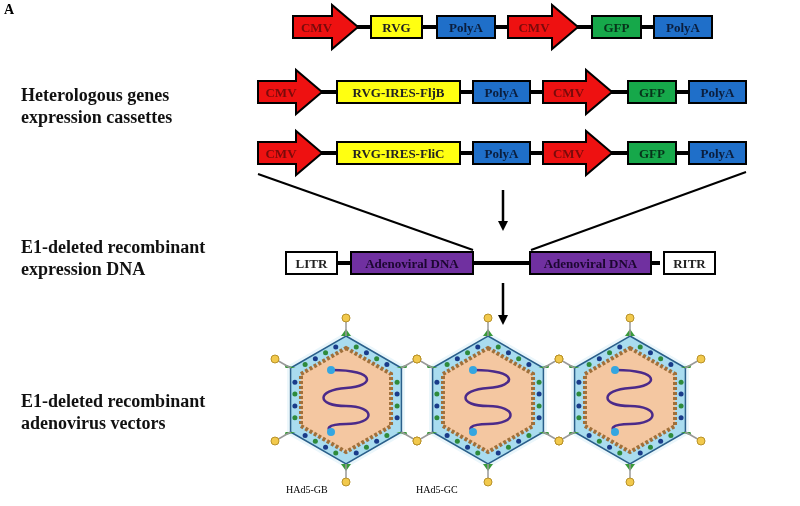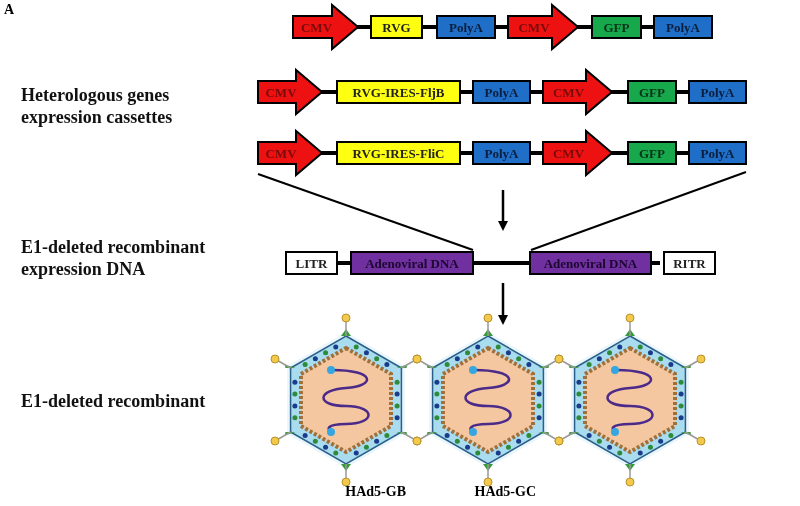--- a/index.html
+++ b/index.html
@@ -1,37 +1,38 @@
 <!DOCTYPE html>
 <html><head>
 <meta charset="utf-8">
 <style>
   html, body { margin:0; padding:0; background:#ffffff; }
   body { width:800px; height:506px; position:relative; overflow:hidden; font-family:"Liberation Serif", serif; }
   .lbl { position:absolute; font-weight:bold; font-size:18px; line-height:22px; color:#111; }
   .panel { position:absolute; left:4px; top:2px; font-weight:bold; font-size:14px; }
   svg { position:absolute; left:0; top:0; }
   svg text { font-family:"Liberation Serif", serif; font-weight:bold; }
-  .vname { position:absolute; font-weight:bold; font-size:14px; top:484px; text-align:right; width:120px; }
+  .vname { position:absolute; font-weight:normal; font-size:10px; top:484px; text-align:left; width:120px; }
 </style>
 </head>
 <body>
 
 <div class="panel">A</div>
 
 <div class="lbl" style="left:21px;top:58px;margin-top:26px;">
   <div>Heterologous genes</div>
   <div>expression cassettes</div>
 </div>
 <div class="lbl" style="left:21px;top:236px;">
   <div>E1-deleted recombinant</div>
   <div>expression DNA</div>
 </div>
 <div class="lbl" style="left:21px;top:390px;">
   <div>E1-deleted recombinant</div>
+  <div>adenovirus vectors</div>
 </div>
 
 <svg id="diagram" width="800" height="506">
     <g>
       <line x1="293" y1="27" x2="712" y2="27" stroke="#000" stroke-width="4"></line>
       <polygon points="293,16 332,16 332,5 358,27 332,49 332,38 293,38" fill="#ee1111" stroke="#000" stroke-width="2"></polygon>
       <text x="316.5" y="27" text-anchor="middle" dominant-baseline="central" fill="#7a0b0b" font-size="13">CMV</text>
       <rect x="371" y="16" width="51" height="22" fill="#ffff11" stroke="#000" stroke-width="2"></rect>
       <text x="396.5" y="27" text-anchor="middle" dominant-baseline="central" fill="#222" font-size="13">RVG</text>
       <rect x="437" y="16" width="58" height="22" fill="#1f6fc9" stroke="#000" stroke-width="2"></rect>

